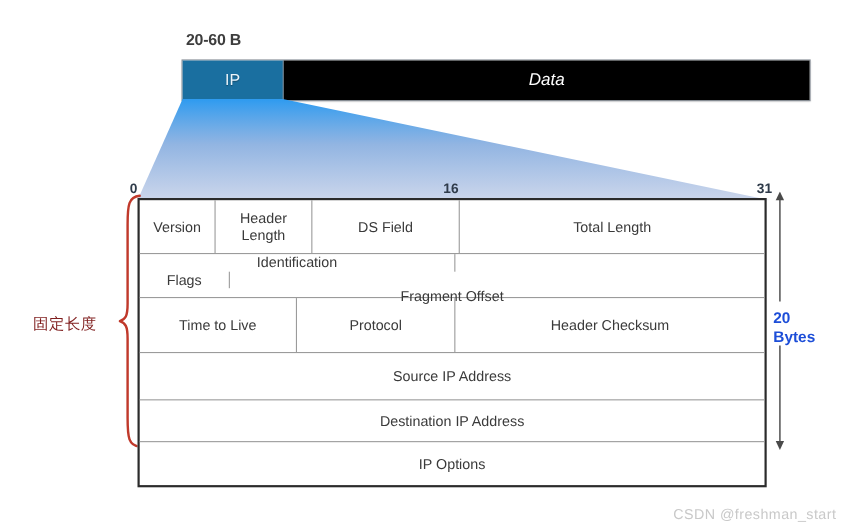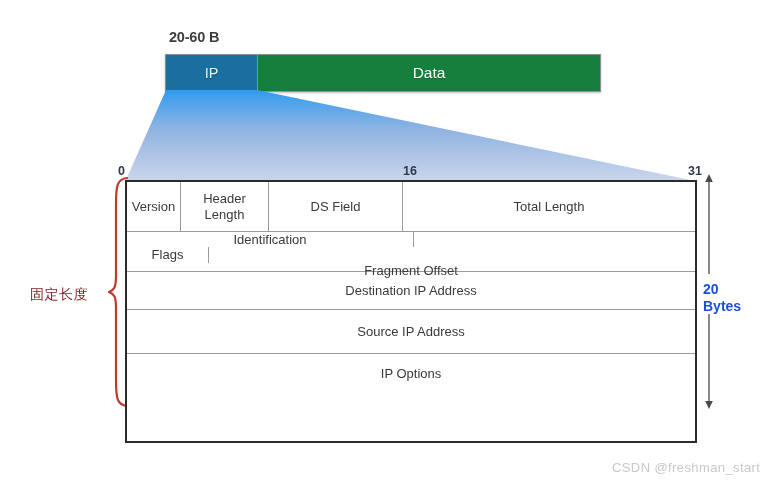--- a/index.html
+++ b/index.html
@@ -30,48 +30,49 @@
     font-size: 14.5px;
     font-weight: bold;
     letter-spacing: -0.2px;
     color: #3d3d3d;
     white-space: nowrap;
   }
   .packet-bar {
     position: absolute;
     left: 165px;
     top: 54px;
-    width: 436px;
+    width: 572px;
     height: 38px;
     box-sizing: border-box;
     display: flex;
     border: 1px solid #8a9199;
     box-shadow: 0 1px 2px rgba(0,0,0,0.25);
   }
   .seg-ip {
     width: 92px;
     background: #1a6fa0;
     color: #eaf4fb;
     font-size: 14.5px;
     display: flex;
     align-items: center;
     justify-content: center;
     box-sizing: border-box;
     border-right: 1px solid #8a9199;
     text-shadow: 0 1px 1px rgba(0,0,0,0.35);
   }
   .seg-data {
     flex: 1;
-    background: #15803d;
+    background: #000000;
     color: #ffffff;
     font-size: 15.5px;
     display: flex;
     align-items: center;
     justify-content: center;
     text-shadow: 0 1px 1px rgba(0,0,0,0.18);
+    font-style: italic;
   }
 
   
   .funnel {
     position: absolute;
     left: 0;
     top: 90px;
     width: 769px;
     height: 92px;
     pointer-events: none;
@@ -229,42 +230,47 @@
     <polygon points="9,0 5.2,8 12.8,8" fill="#4a4a4a"></polygon>
     <line x1="9" y1="140" x2="9" y2="228" stroke="#6b6b6b" stroke-width="1.6"></line>
     <polygon points="9,235 5.2,227 12.8,227" fill="#4a4a4a"></polygon>
   </svg>
   <div class="bytes-label">20
 Bytes</div>
 
   <div class="hdr-table">
 
     <div class="hrow r1">
-      <div class="cell" style="width:54px">Version</div>
+      <div class="cell" style="width:69px">Version</div>
       <div class="cell" style="width:88px">Header
 Length</div>
       <div class="cell" style="width:134px">DS Field</div>
       <div class="cell" style="flex:1">Total Length</div>
     </div>
 
     <div class="hrow r2">
       <div class="cell" style="width:287px">Identification</div>
       <div class="cell" style="width:82px">Flags</div>
       <div class="cell" style="flex:1">Fragment Offset</div>
     </div>
 
+    <div class="hrow r3">
+      <div class="cell" style="width:143px">Time to Live</div>
+      <div class="cell" style="width:144px">Protocol</div>
+      <div class="cell" style="flex:1">Header Checksum</div>
+    </div>
+
+    <div class="hrow r4">
+      <div class="cell" style="flex:1">Source IP Address</div>
+    </div>
 
     <div class="hrow r5">
       <div class="cell" style="flex:1">Destination IP Address</div>
     </div>
 
-    <div class="hrow r4">
-      <div class="cell" style="flex:1">Source IP Address</div>
-    </div>
-
     <div class="hrow r6">
       <div class="cell" style="flex:1">IP  Options</div>
     </div>
 
   </div>
 
   <div class="watermark">CSDN @freshman_start</div>
 
 </div>
 

